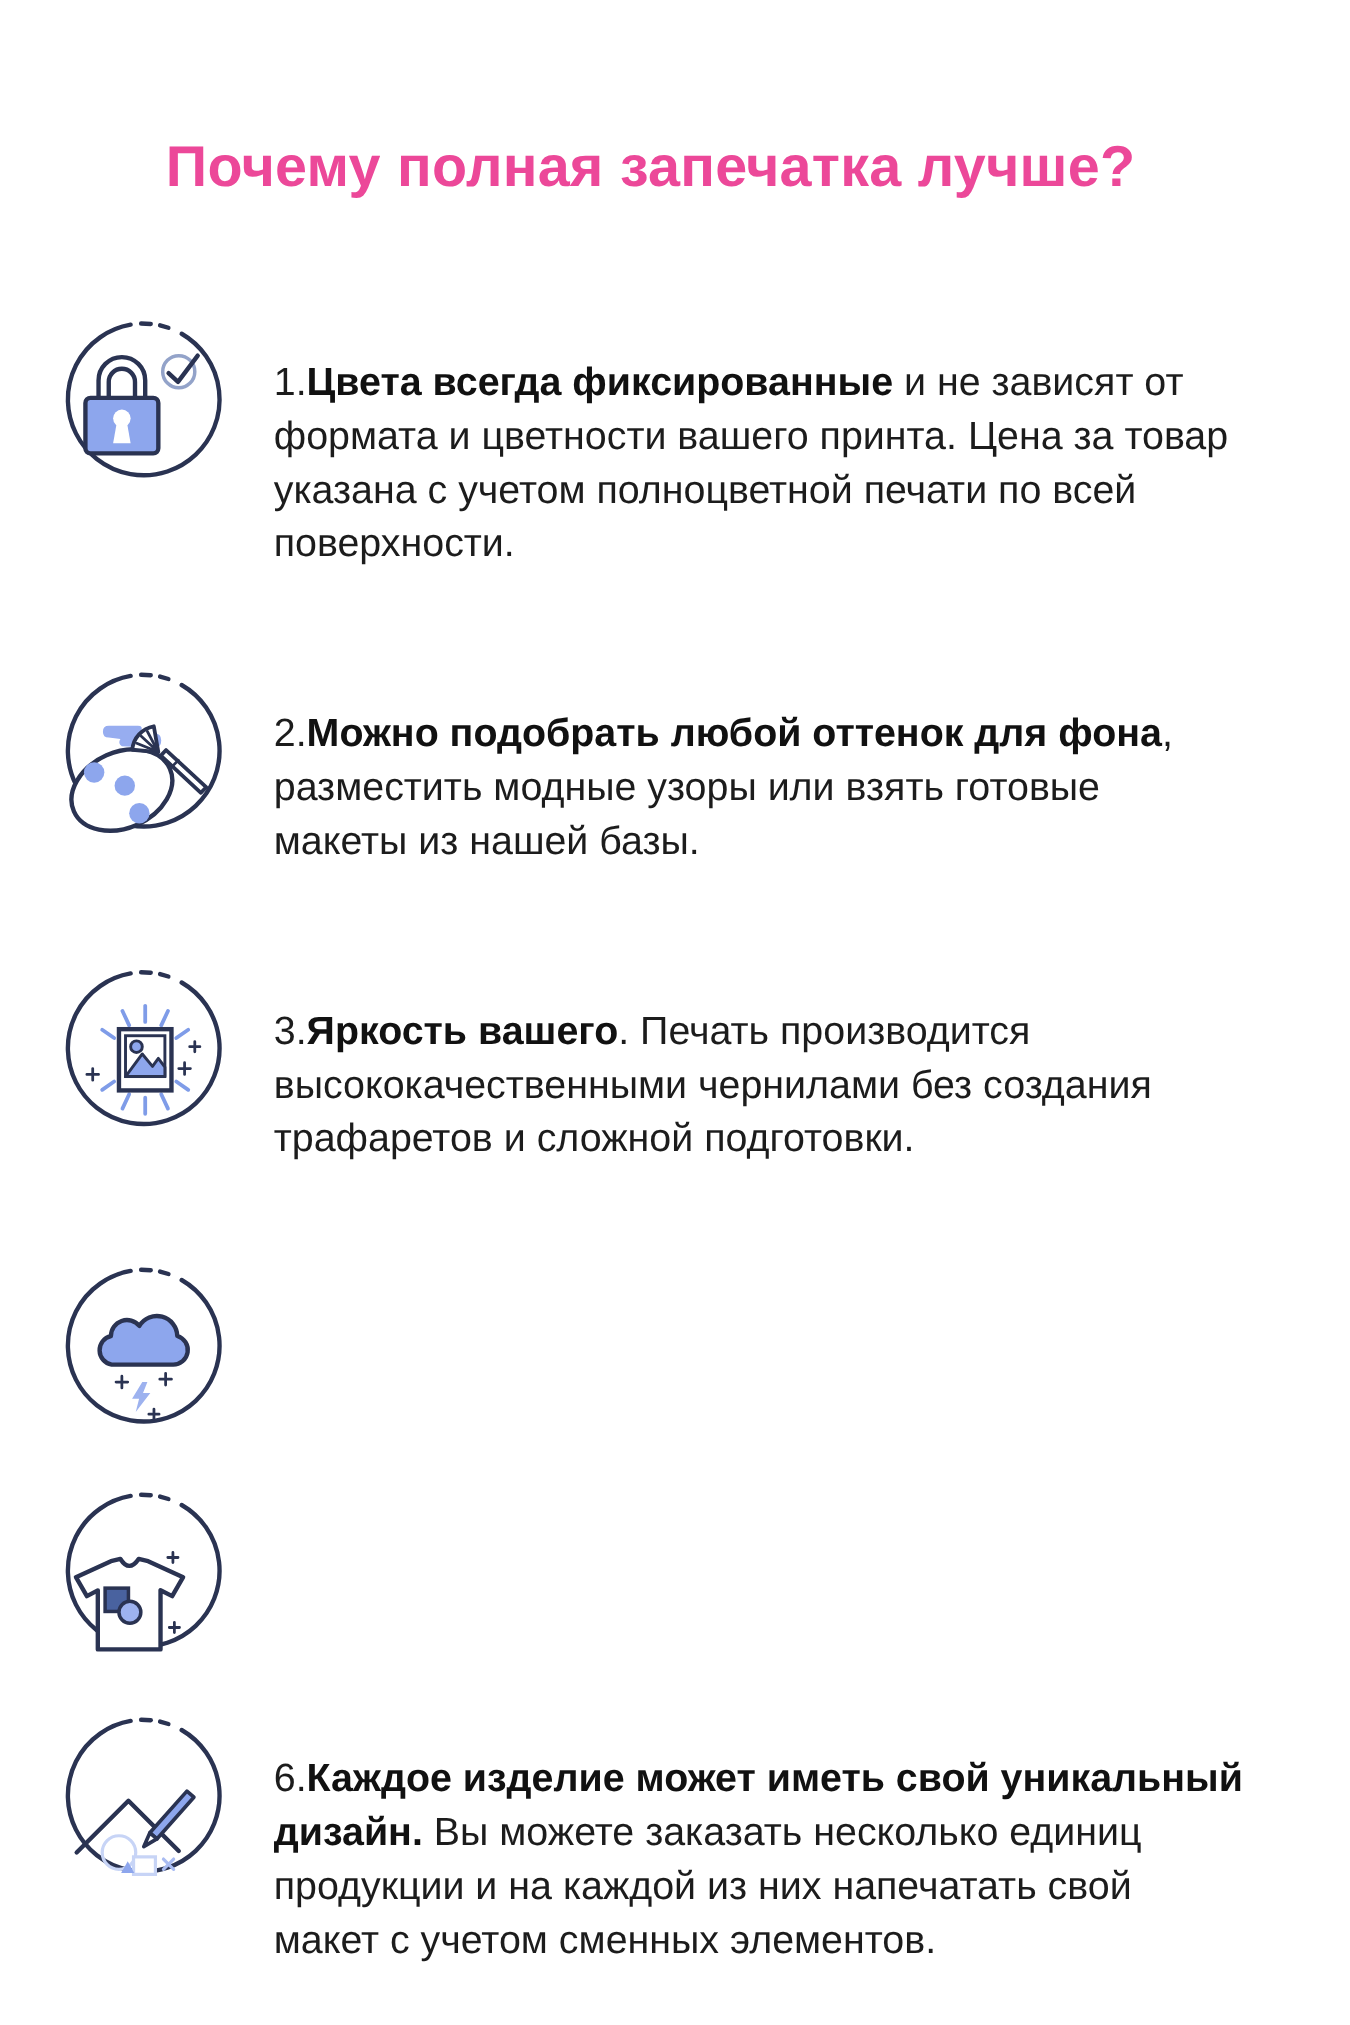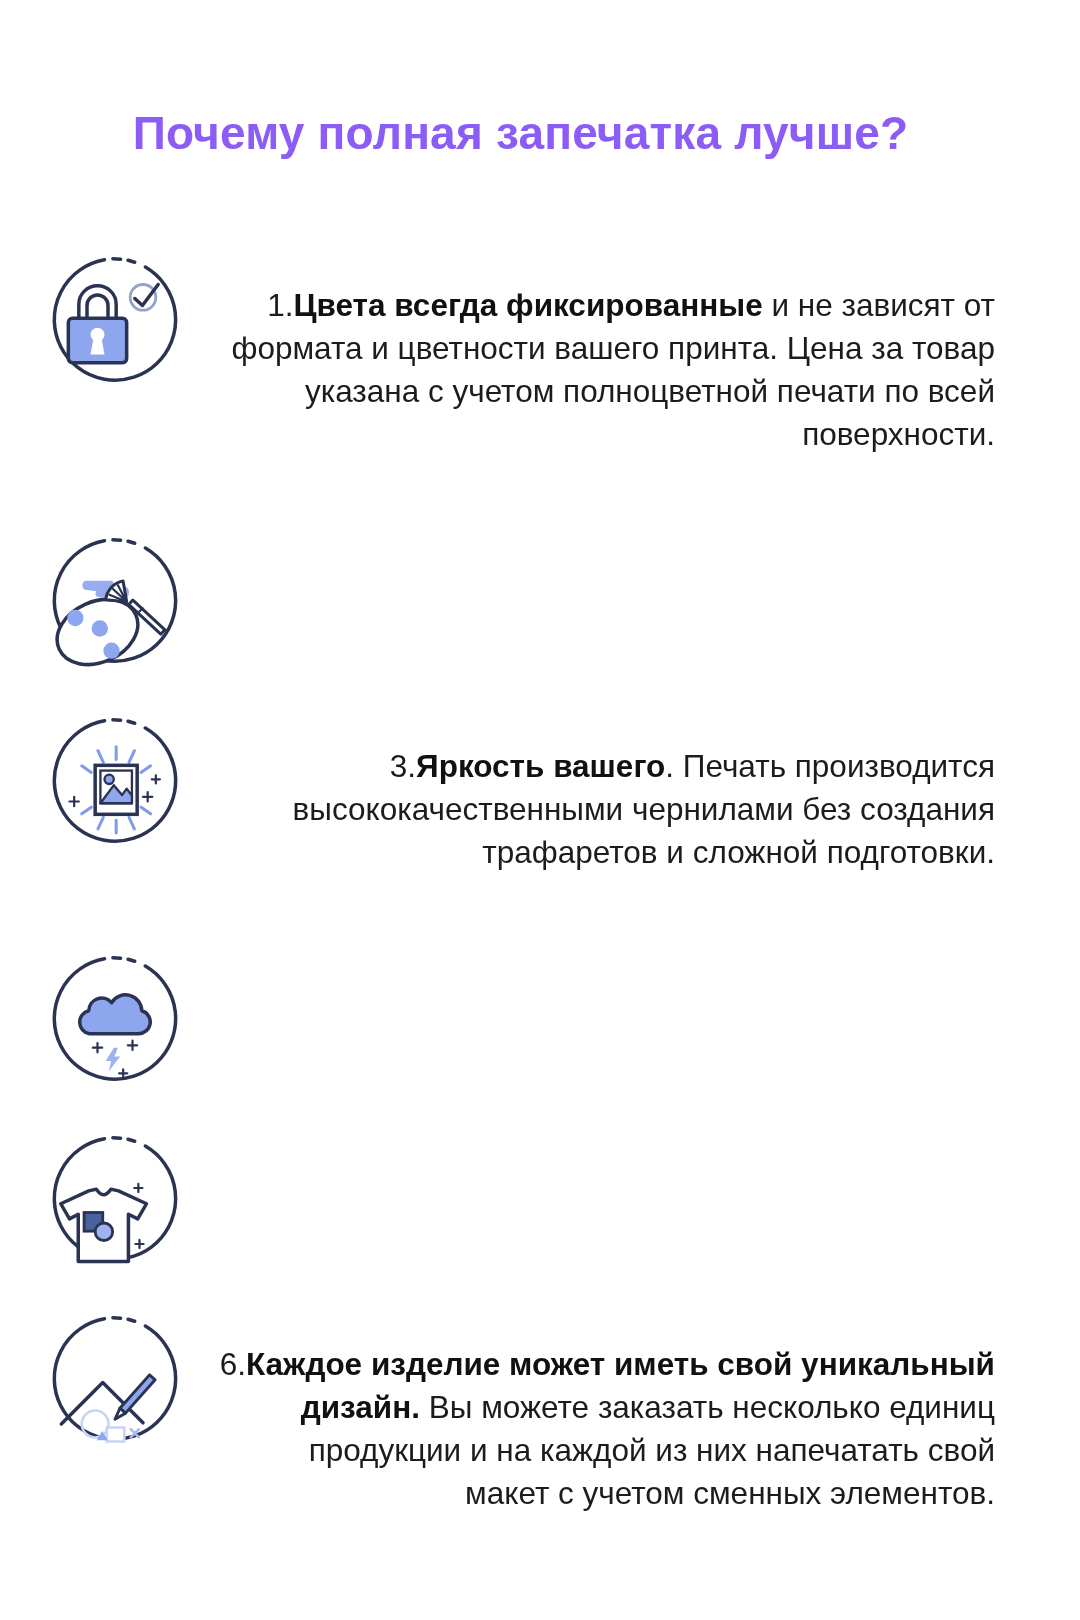--- a/index.html
+++ b/index.html
@@ -9,30 +9,29 @@
     box-sizing:border-box;
     background:#ffffff;
     font-family:"Liberation Sans", sans-serif;
     color:#1a1a1a;
     padding:106px 84px 0 45px;
     overflow:hidden;
   }
   .title {
     font-size:46px;
     font-weight:bold;
-    color:#8b5cf6;
+    color:#ec4899;
     text-align:center;
     margin:0 0 92px 0;
     letter-spacing:0.2px;
   }
   .row {
     display:flex;
     align-items:flex-start;
     margin-bottom:46px;
-    text-align:right;
   }
   .icon-box {
     flex:0 0 140px;
     width:140px; height:140px;
     margin-right:34px;
     margin-top:-6px;
   }
   .icon-box svg { display:block; }
   .text {
     width:776px;
@@ -86,20 +85,21 @@
         <ellipse cx="45" cy="90" rx="36" ry="26" transform="rotate(-24 45 90)" fill="#ffffff" stroke="#2a3352" stroke-width="3"></ellipse>
         <circle cx="26" cy="78" r="7" fill="#8da6ed"></circle>
         <circle cx="47" cy="87" r="7" fill="#8da6ed"></circle>
         <circle cx="57" cy="106" r="7" fill="#8da6ed"></circle>
         <path d="M70 64 L66.9 46.3 A18 18 0 0 0 52.1 62.4 Z" fill="#ffffff" stroke="#2a3352" stroke-width="2.6" stroke-linejoin="round"></path>
         <path class="thin" d="M70 64 L62.5 49.9 M70 64 L58.3 53.1 M70 64 L55.2 58"></path>
         <path d="M71.7 66.4 L75.3 62.6 L102.8 88.1 L99.2 91.9 Z" fill="#ffffff" stroke="#2a3352" stroke-width="2.6" stroke-linejoin="round"></path>
         <path class="thin" d="M80.1 73.3 L83.7 69.6"></path>
       </svg>
     </div>
+    <p class="text"><span>2.</span><b>Можно подобрать любой оттенок для фона</b><span>, разместить модные узоры или взять готовые макеты из нашей базы.</span></p>
   </div>
 
   <div class="row">
     <div class="icon-box">
       <svg viewBox="0 0 120 120" width="140" height="140">
         <use href="#ring" class="st"></use>
         <g stroke="#7f9ce8" stroke-width="2.6" stroke-linecap="round">
           <path d="M82.3 56.1 L90.5 50.4"></path>
             <path d="M72 47.4 L76.6 37.5"></path>
           <path d="M61 45 L61 34"></path>

